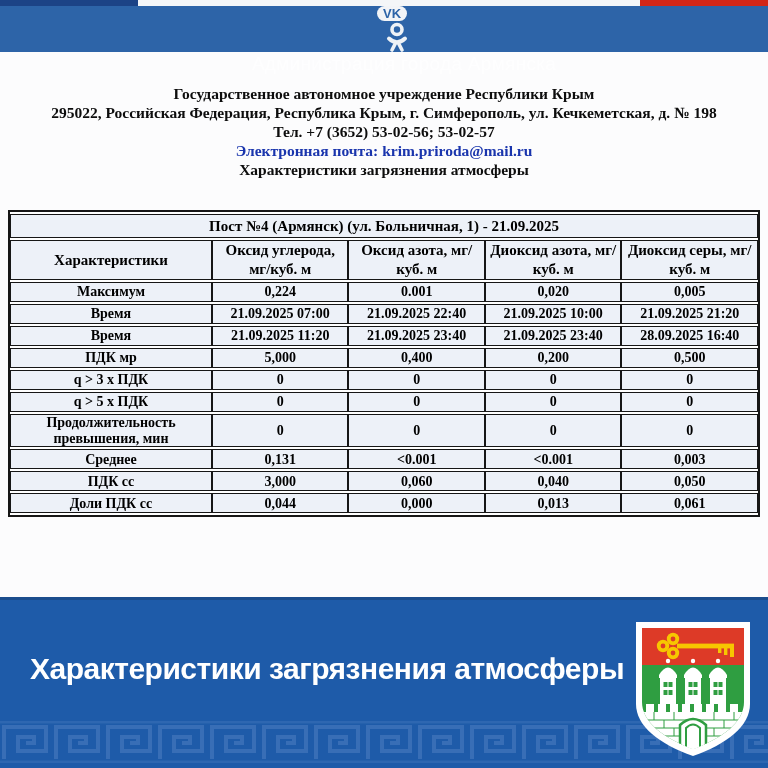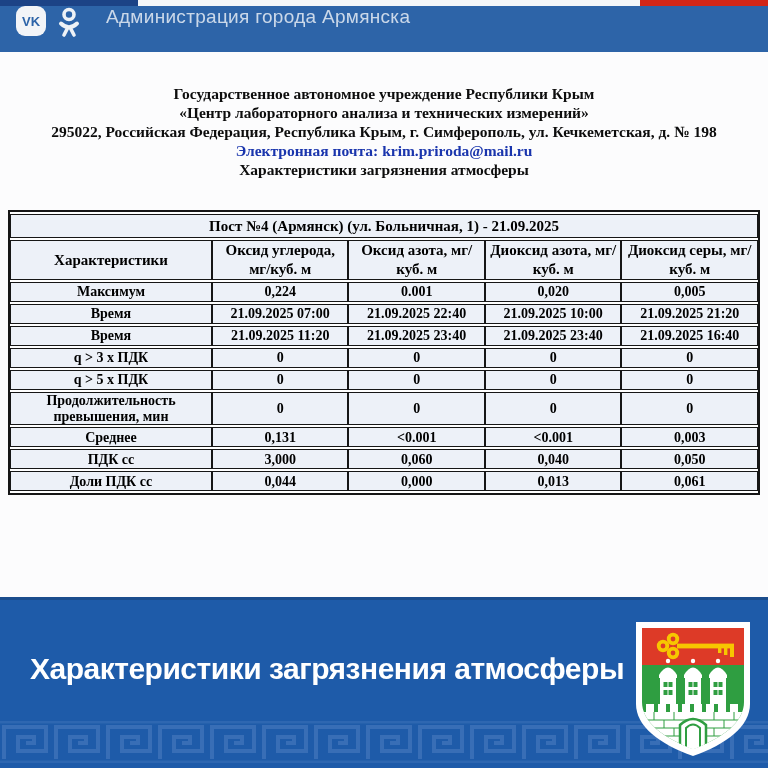--- a/index.html
+++ b/index.html
@@ -7,22 +7,22 @@
         font-family:"Liberation Serif", serif;}
 
   
   #flag-stripe{position:absolute;top:0;left:0;width:768px;height:6px;display:flex;}
   #flag-stripe .seg-blue{width:138px;background:#1c4386;}
   #flag-stripe .seg-white{flex:1;background:#f4f6f8;}
   #flag-stripe .seg-red{width:128px;background:#d22617;}
 
   
   #header-bar{position:absolute;top:6px;left:0;width:768px;height:46px;background:#2d64a8;
-              display:flex;align-items:flex-start;padding-left:16px;box-sizing:border-box;
-              font-family:"Liberation Sans", sans-serif;}
+              display:flex;align-items:center;padding-left:16px;box-sizing:border-box;
+              font-family:"Liberation Sans", sans-serif;flex-direction:column;}
   .vk-badge{width:30px;height:30px;background:#f2f4f7;border-radius:9px;display:flex;
             align-items:center;justify-content:center;font-weight:800;font-size:13px;
             color:#2d64a8;letter-spacing:0px;}
   .ok-badge{margin-left:10px;width:26px;height:32px;display:flex;align-items:center;justify-content:center;}
   #community-title{margin-left:24px;color:rgba(255,255,255,0.75);font-size:19px;letter-spacing:.3px;}
 
   
   #letterhead{position:absolute;top:84px;left:0;width:768px;text-align:center;
               font-weight:bold;font-size:15.5px;line-height:19px;color:#0d0d0d;}
   #letterhead .email{color:#1a35ad;}
@@ -64,22 +64,22 @@
         <path d="M4,17.5 Q12,25 20,17.5" fill="none" stroke="#eef2f6" stroke-width="4" stroke-linecap="round"></path>
         <path d="M7,29 L10.6,22" fill="none" stroke="#eef2f6" stroke-width="3.6" stroke-linecap="round"></path>
         <path d="M17,29 L13.4,22" fill="none" stroke="#eef2f6" stroke-width="3.6" stroke-linecap="round"></path>
       </svg>
     </div>
     <div id="community-title">Администрация города Армянска</div>
   </div>
 
   <div id="letterhead">
     <div>Государственное автономное учреждение Республики Крым</div>
-    <div>«Центр лабораторного анализа и технических измерений»</div>
     <div>295022, Российская Федерация, Республика Крым, г. Симферополь, ул. Кечкеметская, д. № 198</div>
+    <div>Тел. +7 (3652) 53-02-56; 53-02-57</div>
     <div class="email">Электронная почта: krim.priroda@mail.ru</div>
     <div>Характеристики загрязнения атмосферы</div>
   </div>
 
   <div id="table-wrap">
     <table>
       <colgroup>
         <col style="width:27%">
           <col style="width:18.25%">
           <col style="width:18.25%">
@@ -111,21 +111,28 @@
             <td>21.09.2025 07:00</td>
             <td>21.09.2025 22:40</td>
             <td>21.09.2025 10:00</td>
             <td>21.09.2025 21:20</td>
           </tr>
           <tr>
             <th>Время</th>
             <td>21.09.2025 11:20</td>
             <td>21.09.2025 23:40</td>
             <td>21.09.2025 23:40</td>
-            <td>21.09.2025 16:40</td>
+            <td>28.09.2025 16:40</td>
+          </tr>
+          <tr>
+            <th>ПДК мр</th>
+            <td>5,000</td>
+            <td>0,400</td>
+            <td>0,200</td>
+            <td>0,500</td>
           </tr>
           <tr>
             <th>q &gt; 3 х ПДК</th>
             <td>0</td>
             <td>0</td>
             <td>0</td>
             <td>0</td>
           </tr>
           <tr>
             <th>q &gt; 5 х ПДК</th>

